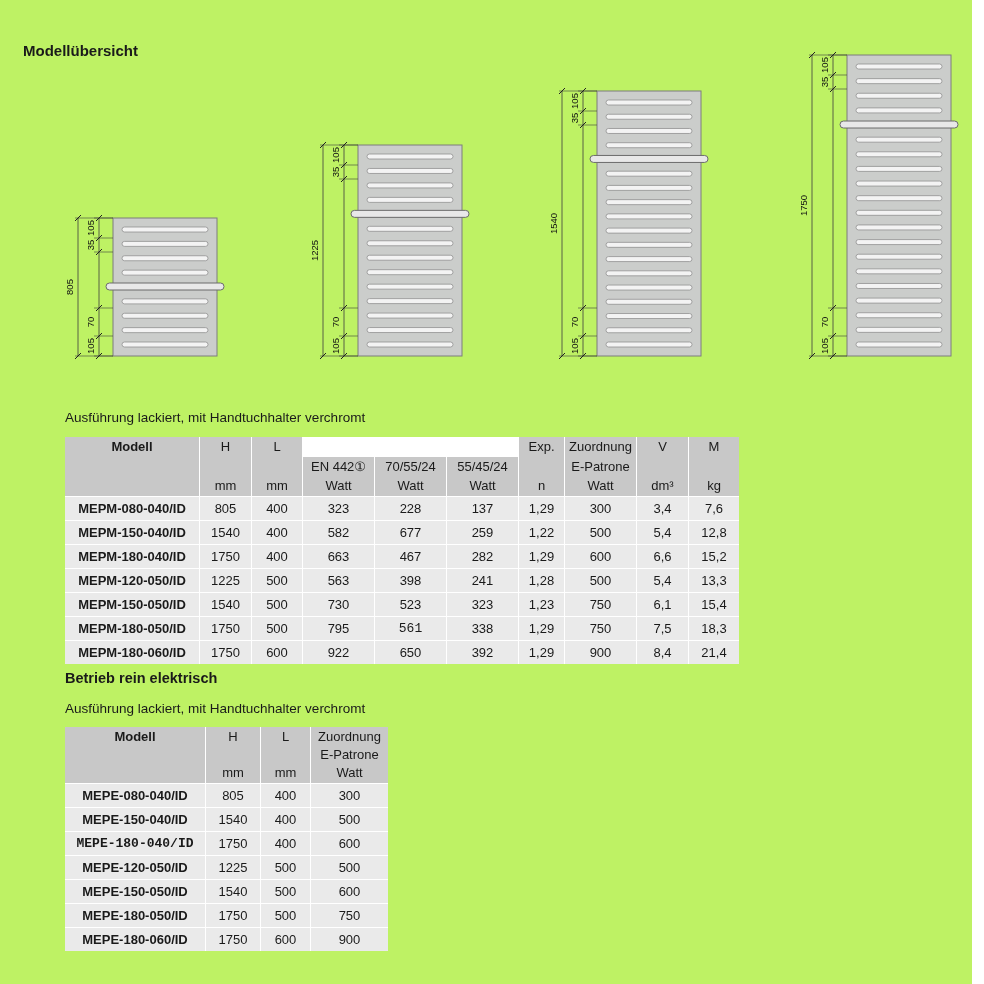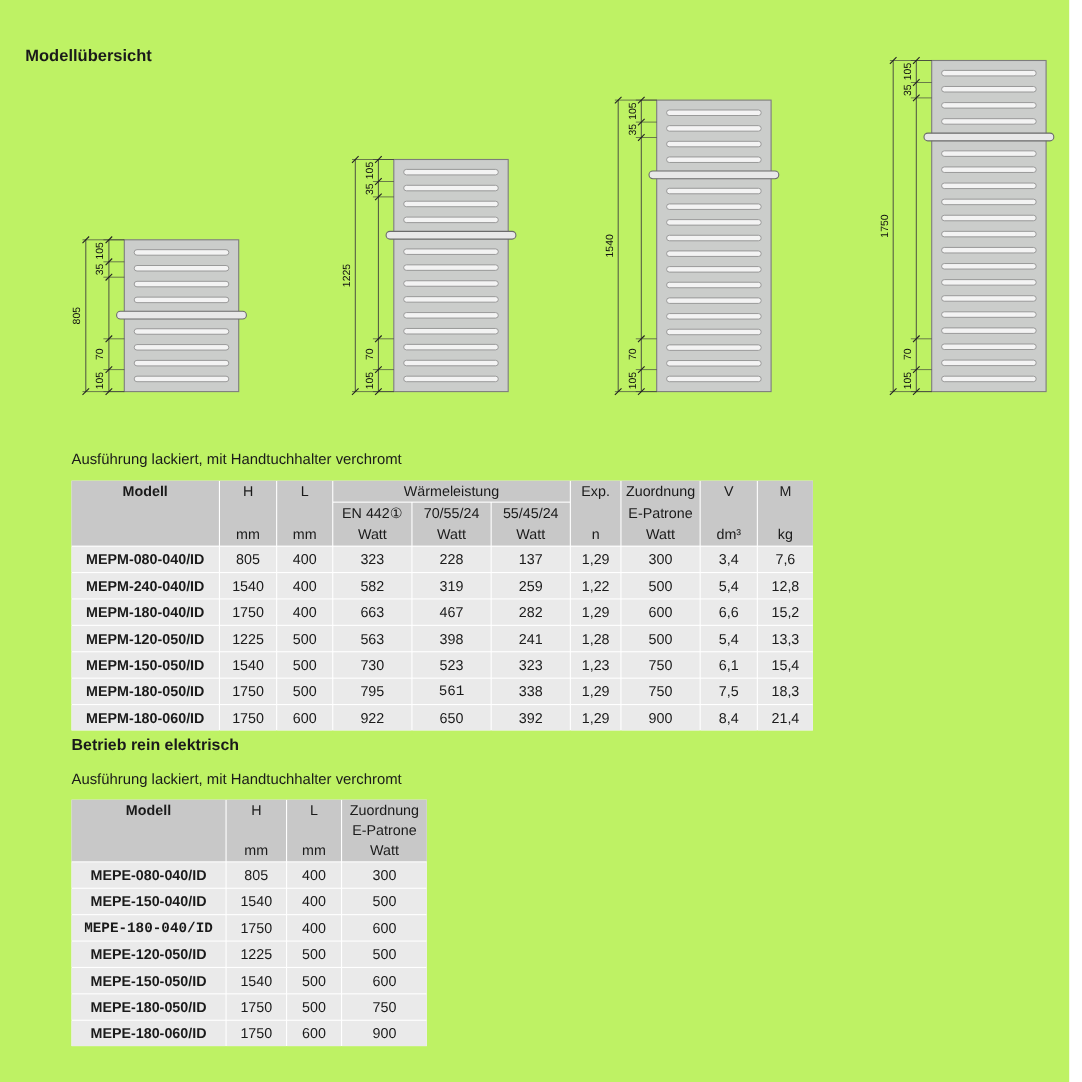--- a/index.html
+++ b/index.html
@@ -203,23 +203,20 @@
       <span class="bold">Modell</span>
     </div>
     <div class="hc" style="grid-area:1/2/4/3">
       <span>H</span>
       <span>mm</span>
     </div>
     <div class="hc" style="grid-area:1/3/4/4">
       <span>L</span>
       <span>mm</span>
     </div>
-    <div class="hc one" style="grid-area:1/4/2/7">
-      <span>Wärmeleistung</span>
-    </div>
     <div class="hc" style="grid-area:2/4/4/5">
       <span>EN 442①</span>
       <span>Watt</span>
     </div>
     <div class="hc" style="grid-area:2/5/4/6">
       <span>70/55/24</span>
       <span>Watt</span>
     </div>
     <div class="hc" style="grid-area:2/6/4/7">
       <span>55/45/24</span>
@@ -245,25 +242,25 @@
   <div class="dc b" style="grid-area: 4 / 1;">MEPM-080-040/ID</div>
       <div class="dc" style="grid-area: 4 / 2;">805</div>
       <div class="dc" style="grid-area: 4 / 3;">400</div>
       <div class="dc" style="grid-area: 4 / 4;">323</div>
       <div class="dc" style="grid-area: 4 / 5;">228</div>
       <div class="dc" style="grid-area: 4 / 6;">137</div>
       <div class="dc" style="grid-area: 4 / 7;">1,29</div>
       <div class="dc" style="grid-area: 4 / 8;">300</div>
       <div class="dc" style="grid-area: 4 / 9;">3,4</div>
       <div class="dc" style="grid-area: 4 / 10;">7,6</div>
-      <div class="dc b" style="grid-area: 5 / 1;">MEPM-240-040/ID</div>
+      <div class="dc b" style="grid-area: 5 / 1;">MEPM-150-040/ID</div>
       <div class="dc" style="grid-area: 5 / 2;">1540</div>
       <div class="dc" style="grid-area: 5 / 3;">400</div>
       <div class="dc" style="grid-area: 5 / 4;">582</div>
-      <div class="dc" style="grid-area: 5 / 5;">319</div>
+      <div class="dc" style="grid-area: 5 / 5;">677</div>
       <div class="dc" style="grid-area: 5 / 6;">259</div>
       <div class="dc" style="grid-area: 5 / 7;">1,22</div>
       <div class="dc" style="grid-area: 5 / 8;">500</div>
       <div class="dc" style="grid-area: 5 / 9;">5,4</div>
       <div class="dc" style="grid-area: 5 / 10;">12,8</div>
       <div class="dc b" style="grid-area: 6 / 1;">MEPM-180-040/ID</div>
       <div class="dc" style="grid-area: 6 / 2;">1750</div>
       <div class="dc" style="grid-area: 6 / 3;">400</div>
       <div class="dc" style="grid-area: 6 / 4;">663</div>
       <div class="dc" style="grid-area: 6 / 5;">467</div>

